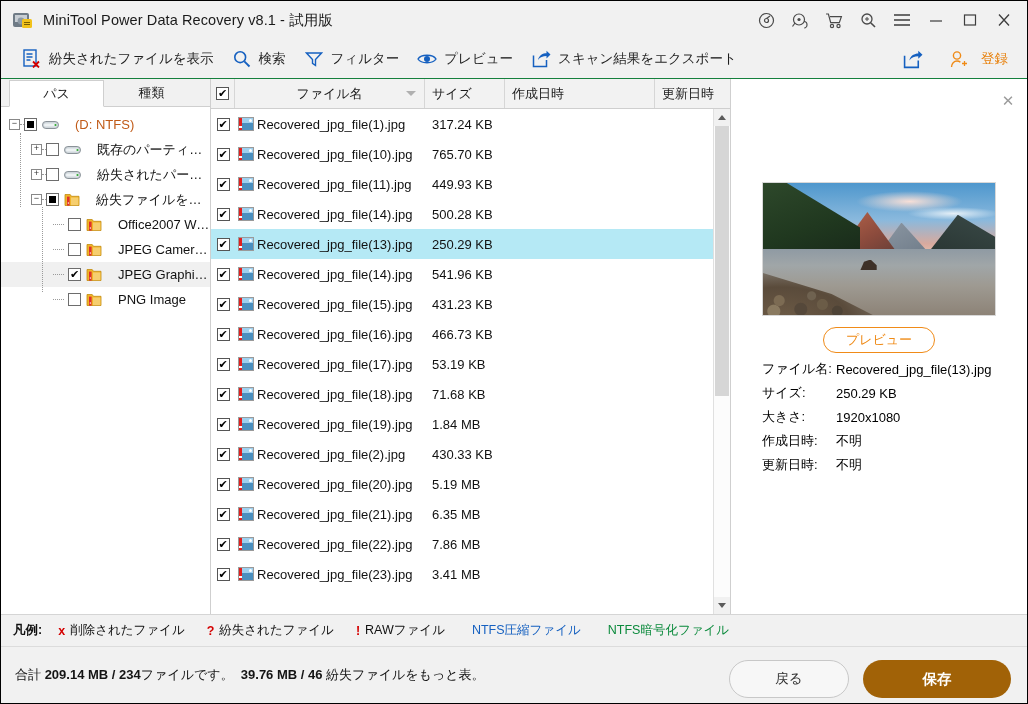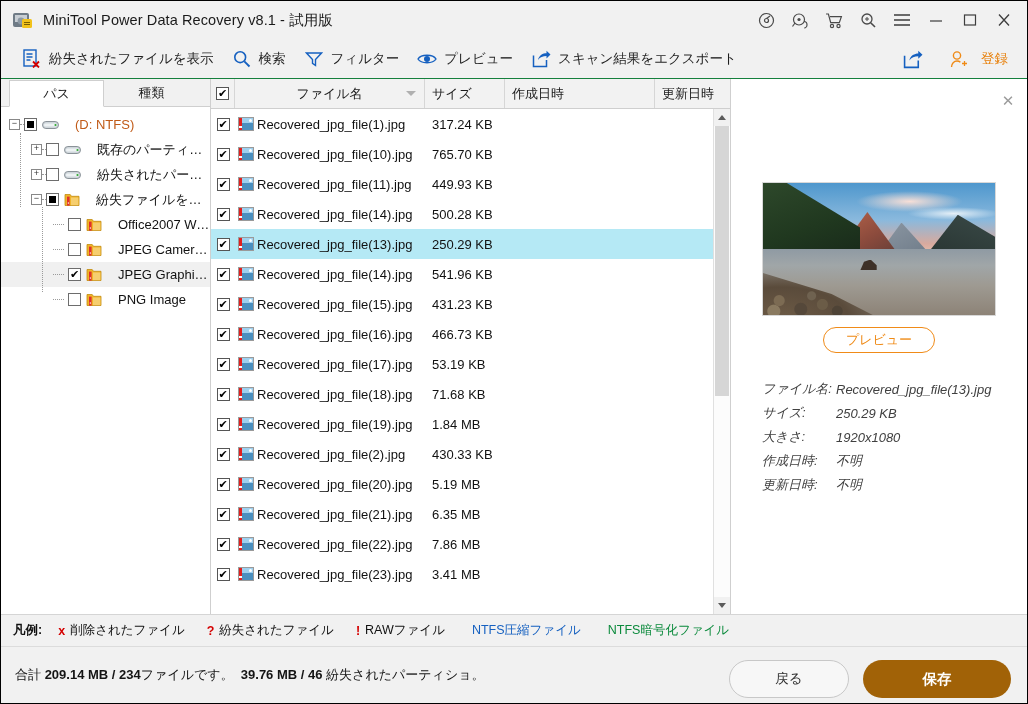--- a/index.html
+++ b/index.html
@@ -359,25 +359,24 @@
     padding: 0 22px;
     border: 1px solid #f08b18;
     border-radius: 14px;
     background: #ffffff;
     color: #ef8a16;
     font-size: 13px;
     display: flex; align-items: center; justify-content: center;
     cursor: pointer;
   }
   .pv-meta {
-    margin-top: 24px;
+    margin-top: 4px;
     width: 234px;
     font-size: 13px;
-    color: #404040;
-    font-style: italic;
+    color: #000000;
   }
   .pv-row { display: flex; height: 24px; align-items: center; white-space: nowrap; }
   .pv-k { width: 74px; flex: none; }
   .pv-v { }
 
   
   .legend {
     height: 32px; min-height: 32px;
     background: #f1f1f1;
     display: flex; align-items: center;
@@ -1087,21 +1086,21 @@
           <span style="color: rgb(11, 138, 60);">NTFS暗号化ファイル</span>
         </span>
       </span>
   </div>
 
   <div class="statusbar">
     <div class="status-text">
       <span>合計</span>
       <b>209.14 MB / 234</b><span>ファイルです。</span>&nbsp;
       <b>39.76 MB / 46</b>
-      <span>紛失されたパーティショ。</span>
+      <span>紛失ファイルをもっと表。</span>
     </div>
     <div class="status-btns">
       <div class="btn-back">
         <span>戻る</span>
       </div>
       <div class="btn-save">
         <span>保存</span>
       </div>
     </div>
   </div>

